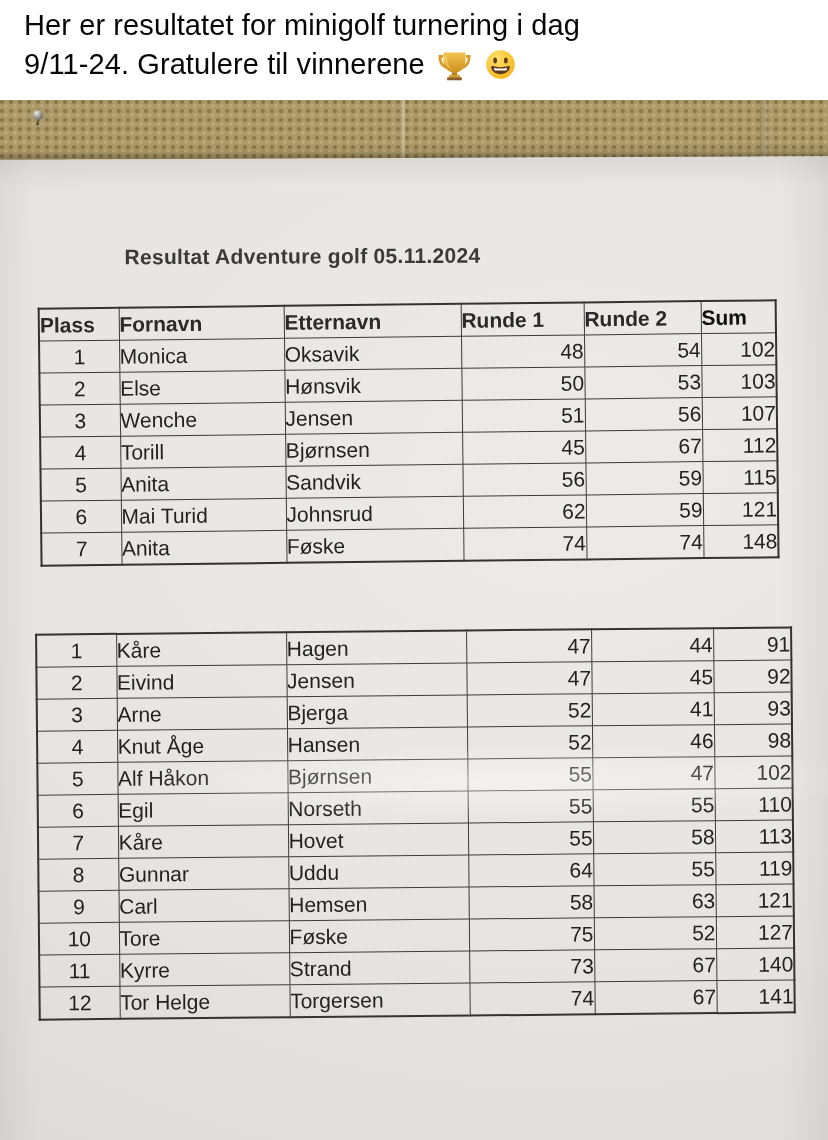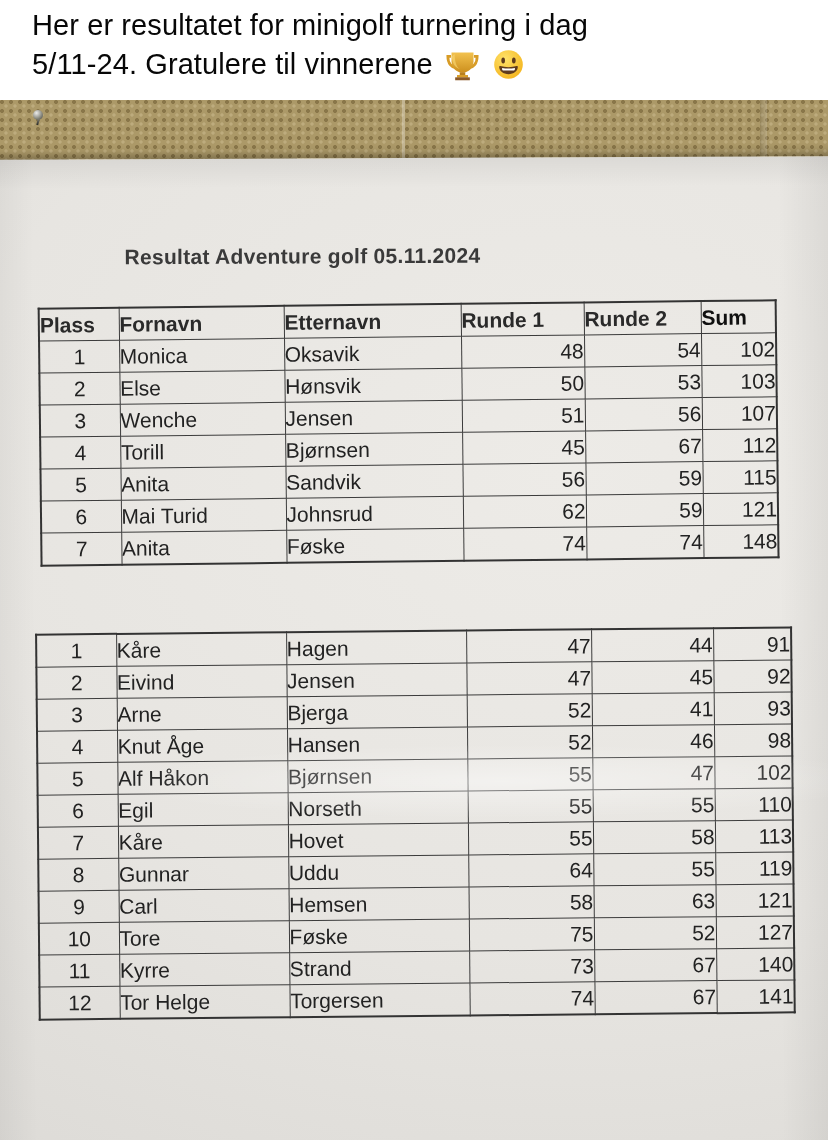--- a/index.html
+++ b/index.html
@@ -1,20 +1,20 @@
 <!DOCTYPE html>
 <html><head>
 <meta charset="utf-8">
 <style>
   html,body{margin:0;padding:0;background:#ffffff;}
   .stage{position:relative;width:828px;height:1140px;overflow:hidden;background:#ffffff;
          font-family:"Liberation Sans","DejaVu Sans",sans-serif;}
 
   
-  .post-text{position:absolute;top:6px;left:32px;width:792px;font-size:29px;line-height:39px;
+  .post-text{position:absolute;top:6px;left:24px;width:792px;font-size:29px;line-height:39px;
              color:#070707;letter-spacing:.1px;}
   .emoji{vertical-align:-7px;margin-left:5px;}
 
   
   .photo{position:absolute;top:100px;left:0;width:828px;height:1040px;overflow:hidden;
          background-color:#ac9968;
          background-image:
            radial-gradient(circle at 2px 2px, rgba(108,90,48,.55) 1.6px, transparent 2.3px),
            radial-gradient(circle at 6px 6px, rgba(206,190,146,.5) 1.3px, transparent 2px);
          background-size:9px 9px,9px 9px;}
@@ -60,21 +60,21 @@
   .penned::after{content:"";position:absolute;left:-4px;top:-5px;right:-2px;bottom:-4px;
                  border:2.6px solid #1b1b1b;transform:rotate(-1.4deg);pointer-events:none;}
 </style>
 </head>
 <body>
 
 <div class="stage">
 
   <div class="post-text">
     <span>Her er resultatet for minigolf turnering i dag</span><br>
-    <span>5/11-24. Gratulere til vinnerene</span>
+    <span>9/11-24. Gratulere til vinnerene</span>
     <svg class="emoji" width="33" height="33" viewBox="0 0 36 36">
       <defs>
         <linearGradient id="gold" x1="0" y1="0" x2="0" y2="1">
           <stop offset="0" stop-color="#f2c14e"></stop>
             <stop offset="1" stop-color="#cc8f1d"></stop>
         </linearGradient>
       </defs>
       <path d="M5.5 9H2c0 8 4.2 12.3 9 12.8" fill="none" stroke="#d89c26" stroke-width="3"></path>
       <path d="M30.5 9H34c0 8-4.2 12.3-9 12.8" fill="none" stroke="#d89c26" stroke-width="3"></path>
       <path d="M6 5h24v9.5C30 21.5 24.6 27 18 27S6 21.5 6 14.5z" fill="url(#gold)"></path>

